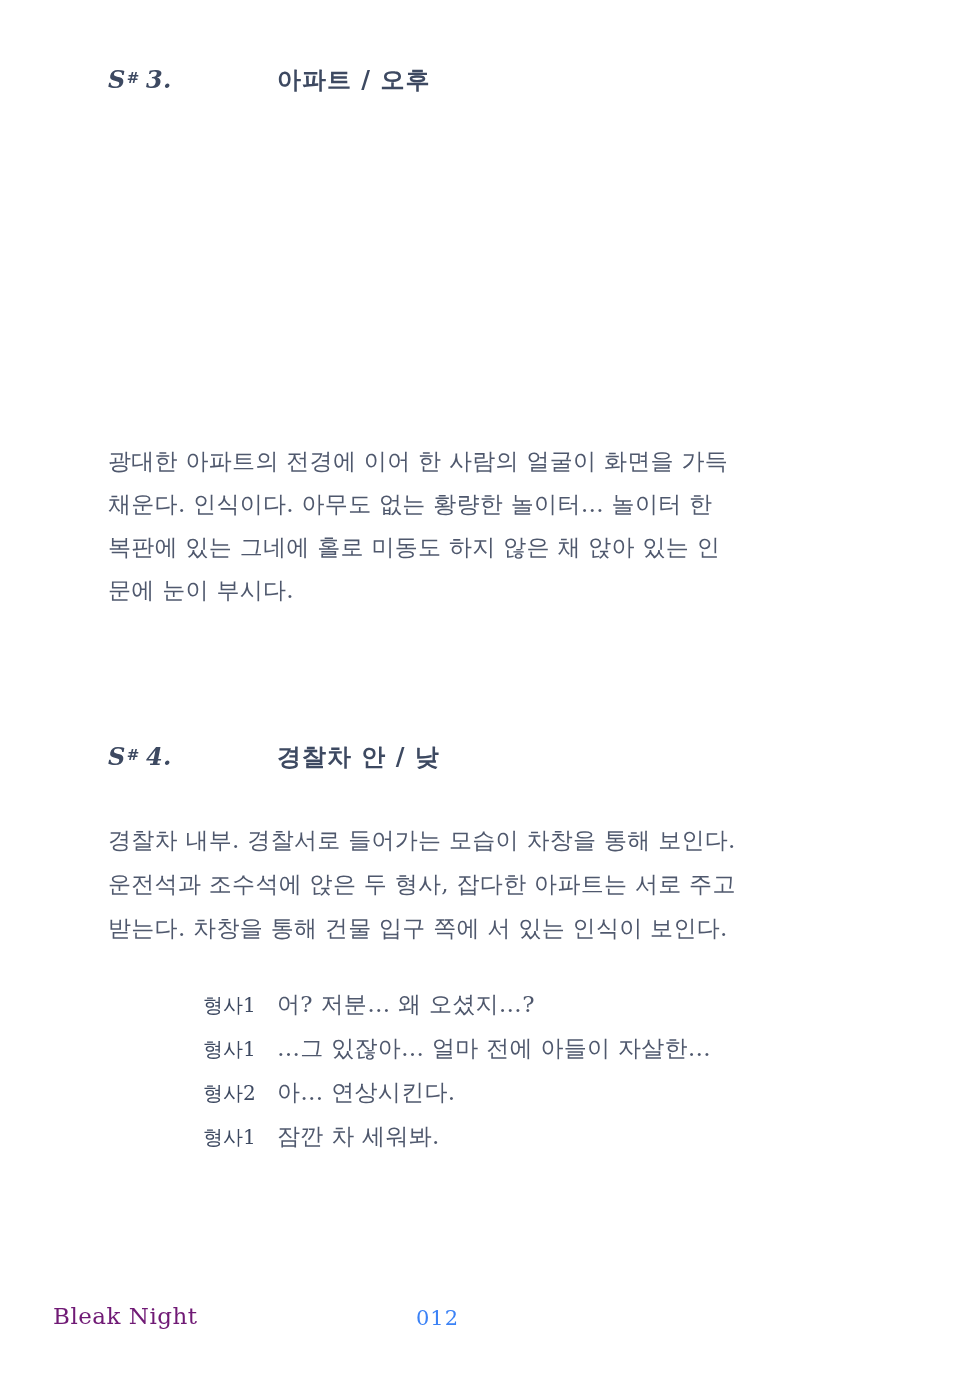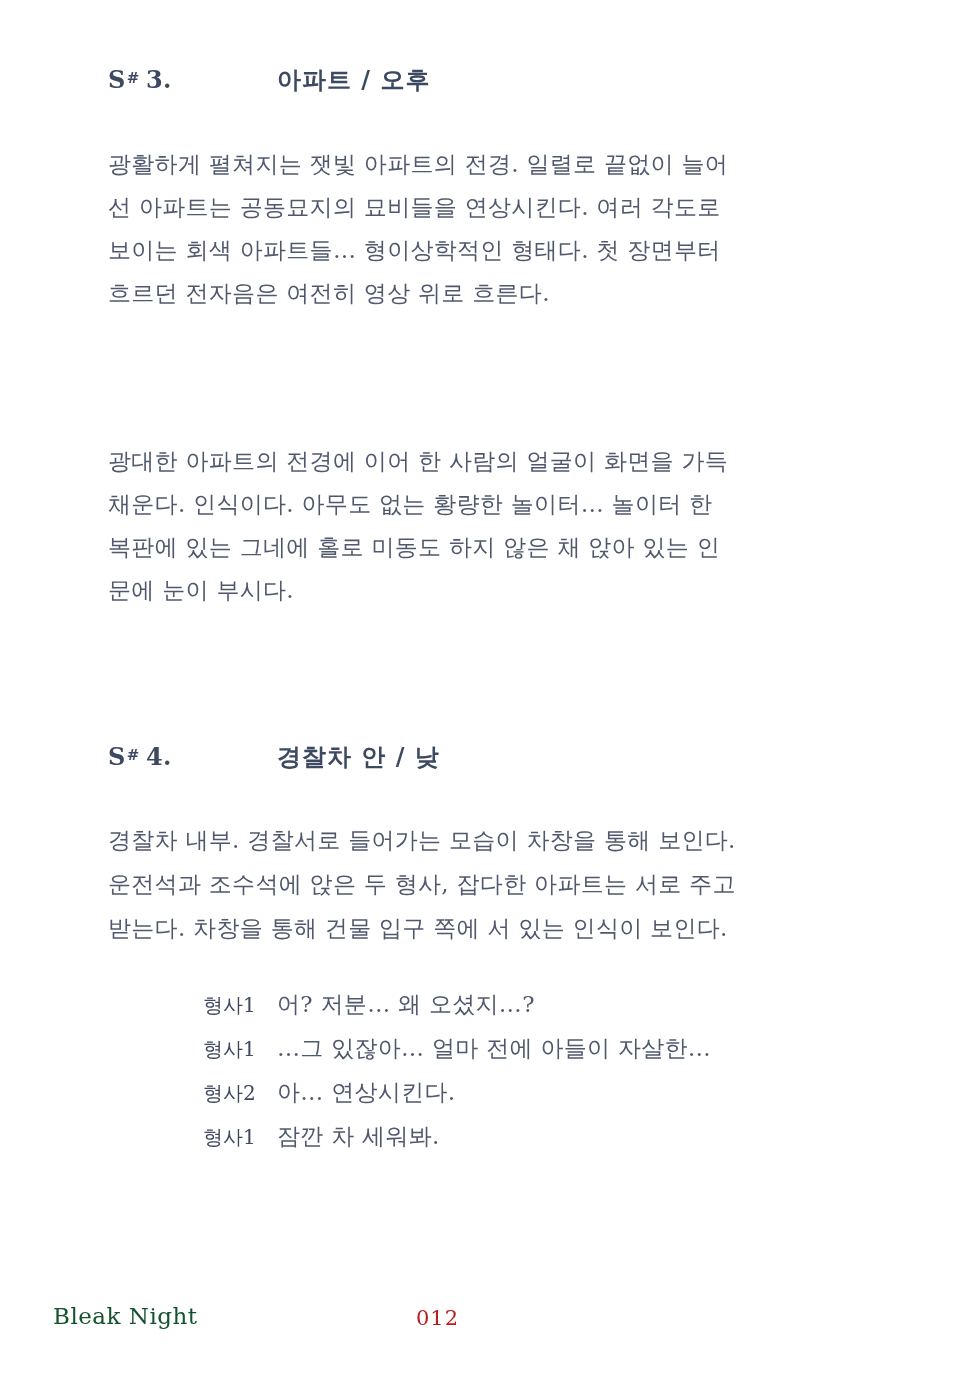--- a/index.html
+++ b/index.html
@@ -25,20 +25,21 @@
     height: 32px;
     font-size: 24px;
     font-weight: bold;
     color: #3d4961;
     white-space: nowrap;
     letter-spacing: 0.5px;
   }
   .scene-no {
     display: inline-block;
     width: 169px;
+    font-style: italic;
   }
   .scene-no .hash {
     font-size: 15px;
     position: relative;
     top: -5px;
     margin: 0 1px;
   }
   .scene-no .num {
     margin-left: 5px;
   }
@@ -81,51 +82,41 @@
     font-size: 23px;
     letter-spacing: 0.3px;
   }
 
   
   .footer-title {
     position: absolute;
     left: 53px;
     top: 1303px;
     font-size: 23px;
-    color: #14532d;
+    color: #701a75;
     letter-spacing: 0.5px;
   }
   .page-number {
     position: absolute;
     left: 416px;
     top: 1306px;
     font-size: 21px;
-    color: #b91c1c;
+    color: #3b82f6;
     letter-spacing: 1px;
   }
 </style>
 </head>
 <body>
 
 <div class="page">
 
   <div class="scene-heading" style="top:64px">
     <span class="scene-no"><span>S</span><span class="hash">#</span><span class="num">3.</span></span><span class="scene-title">아파트 / 오후</span>
   </div>
 
-  <div class="para" style="top:143px">
-
-      <div class="line">광활하게 펼쳐지는 잿빛 아파트의 전경. 일렬로 끝없이 늘어</div>
-
-      <div class="line">선 아파트는 공동묘지의 묘비들을 연상시킨다. 여러 각도로</div>
-
-      <div class="line">보이는 회색 아파트들… 형이상학적인 형태다. 첫 장면부터</div>
-
-      <div class="line">흐르던 전자음은 여전히 영상 위로 흐른다.</div>
-    </div>
 
 
   <div class="para" style="top:440px">
 
       <div class="line">광대한 아파트의 전경에 이어 한 사람의 얼굴이 화면을 가득</div>
 
       <div class="line">채운다. 인식이다. 아무도 없는 황량한 놀이터… 놀이터 한</div>
 
       <div class="line">복판에 있는 그네에 홀로 미동도 하지 않은 채 앉아 있는 인</div>
 

